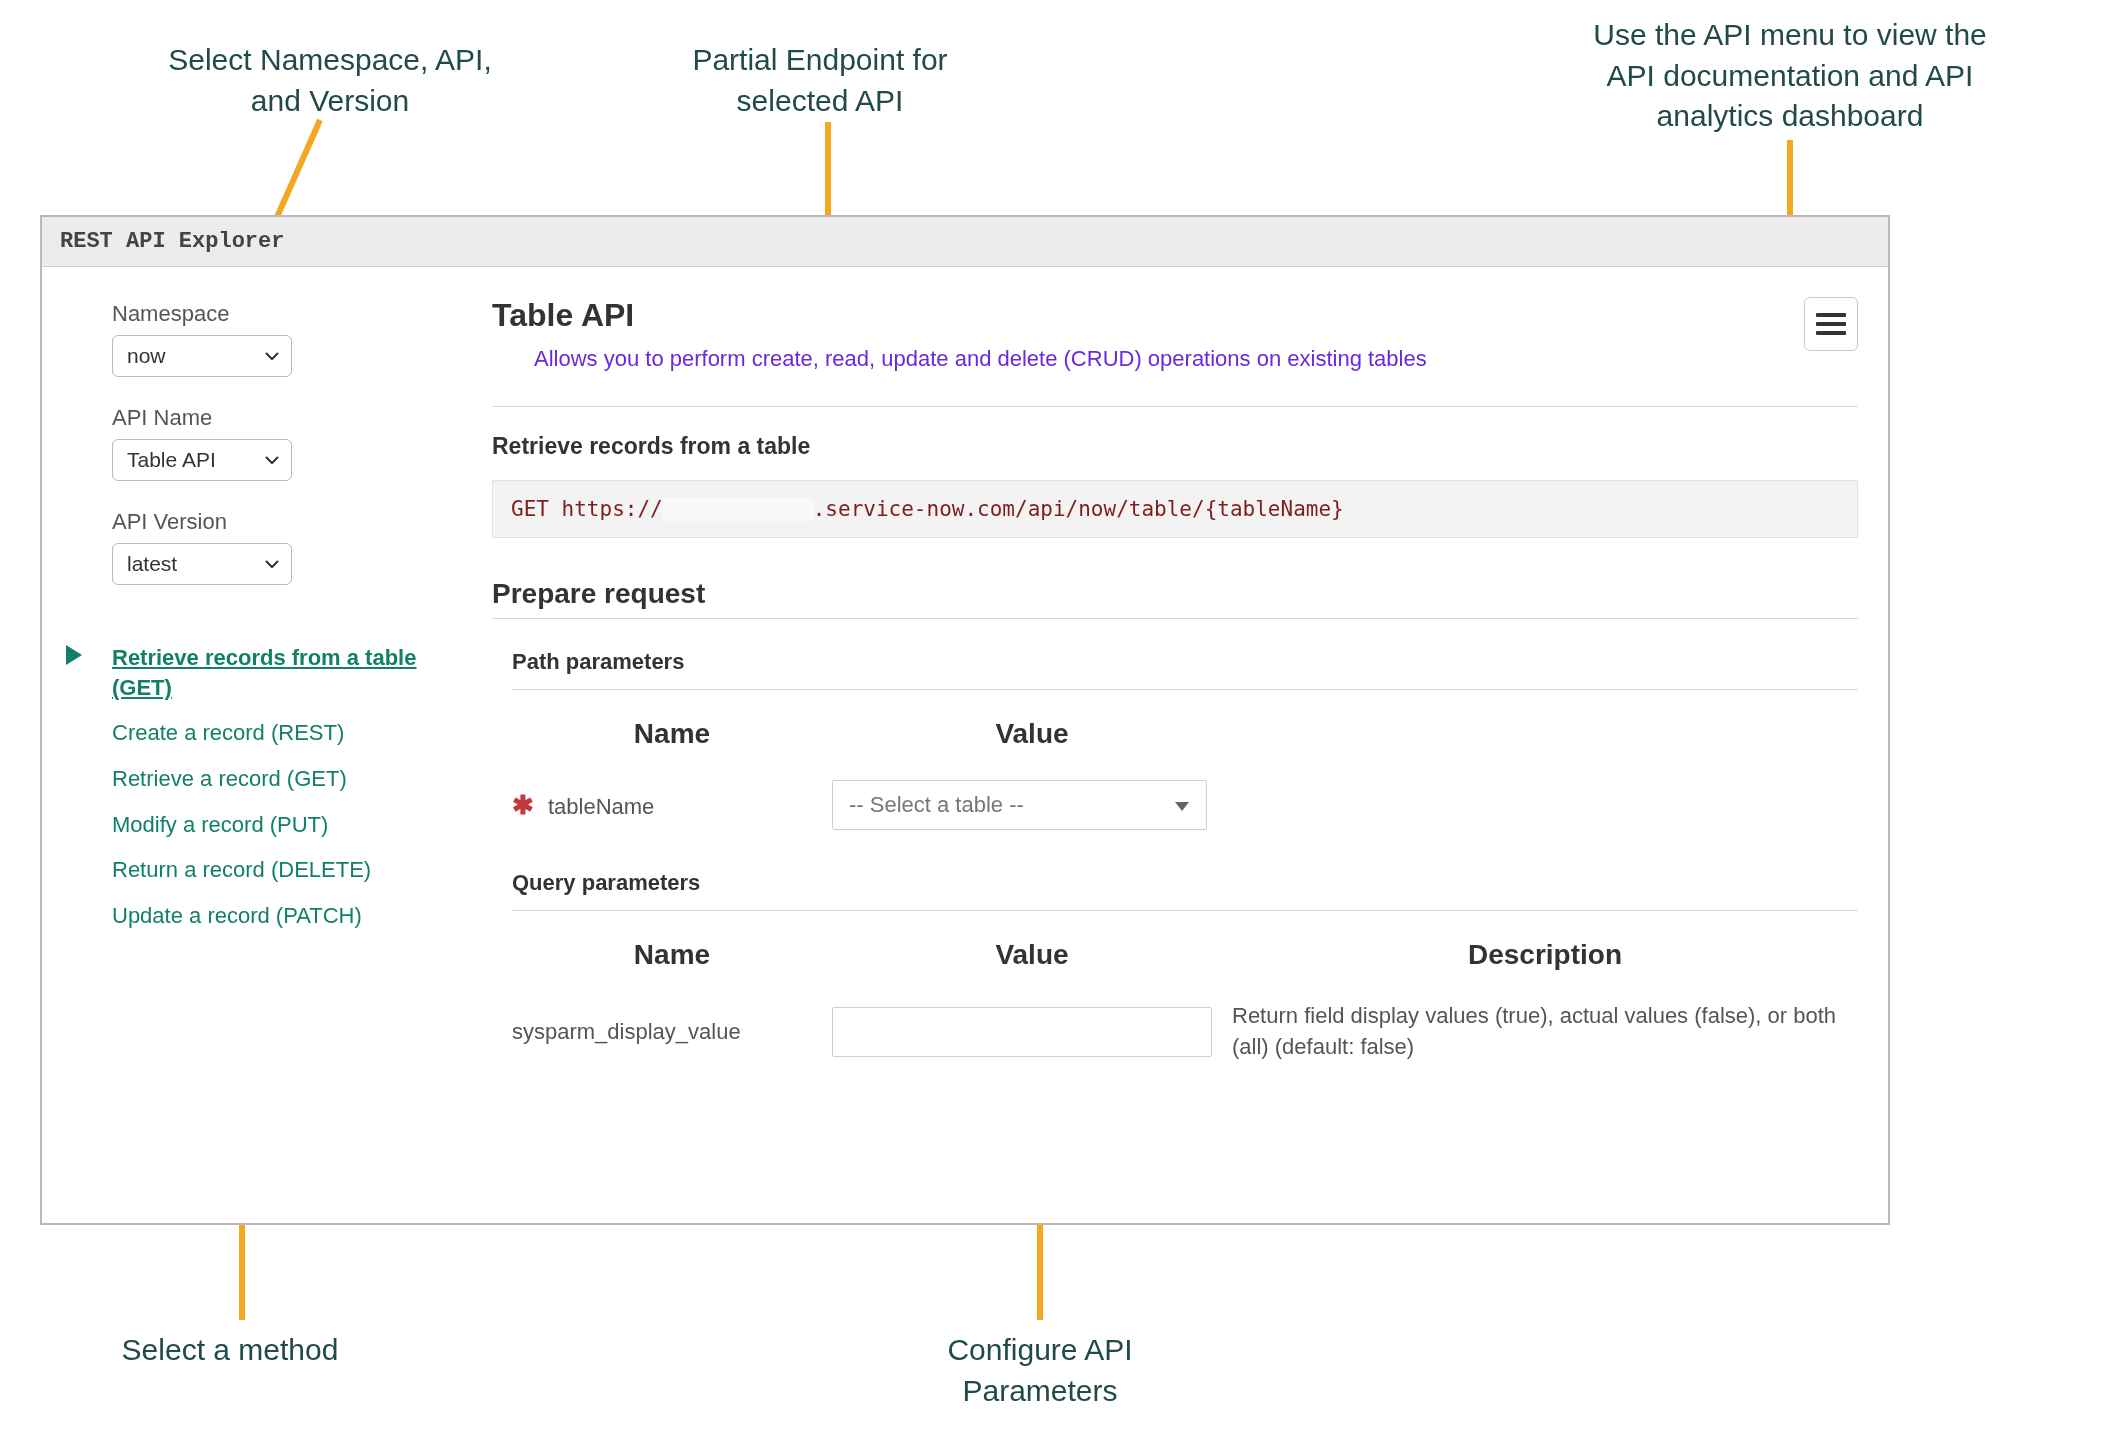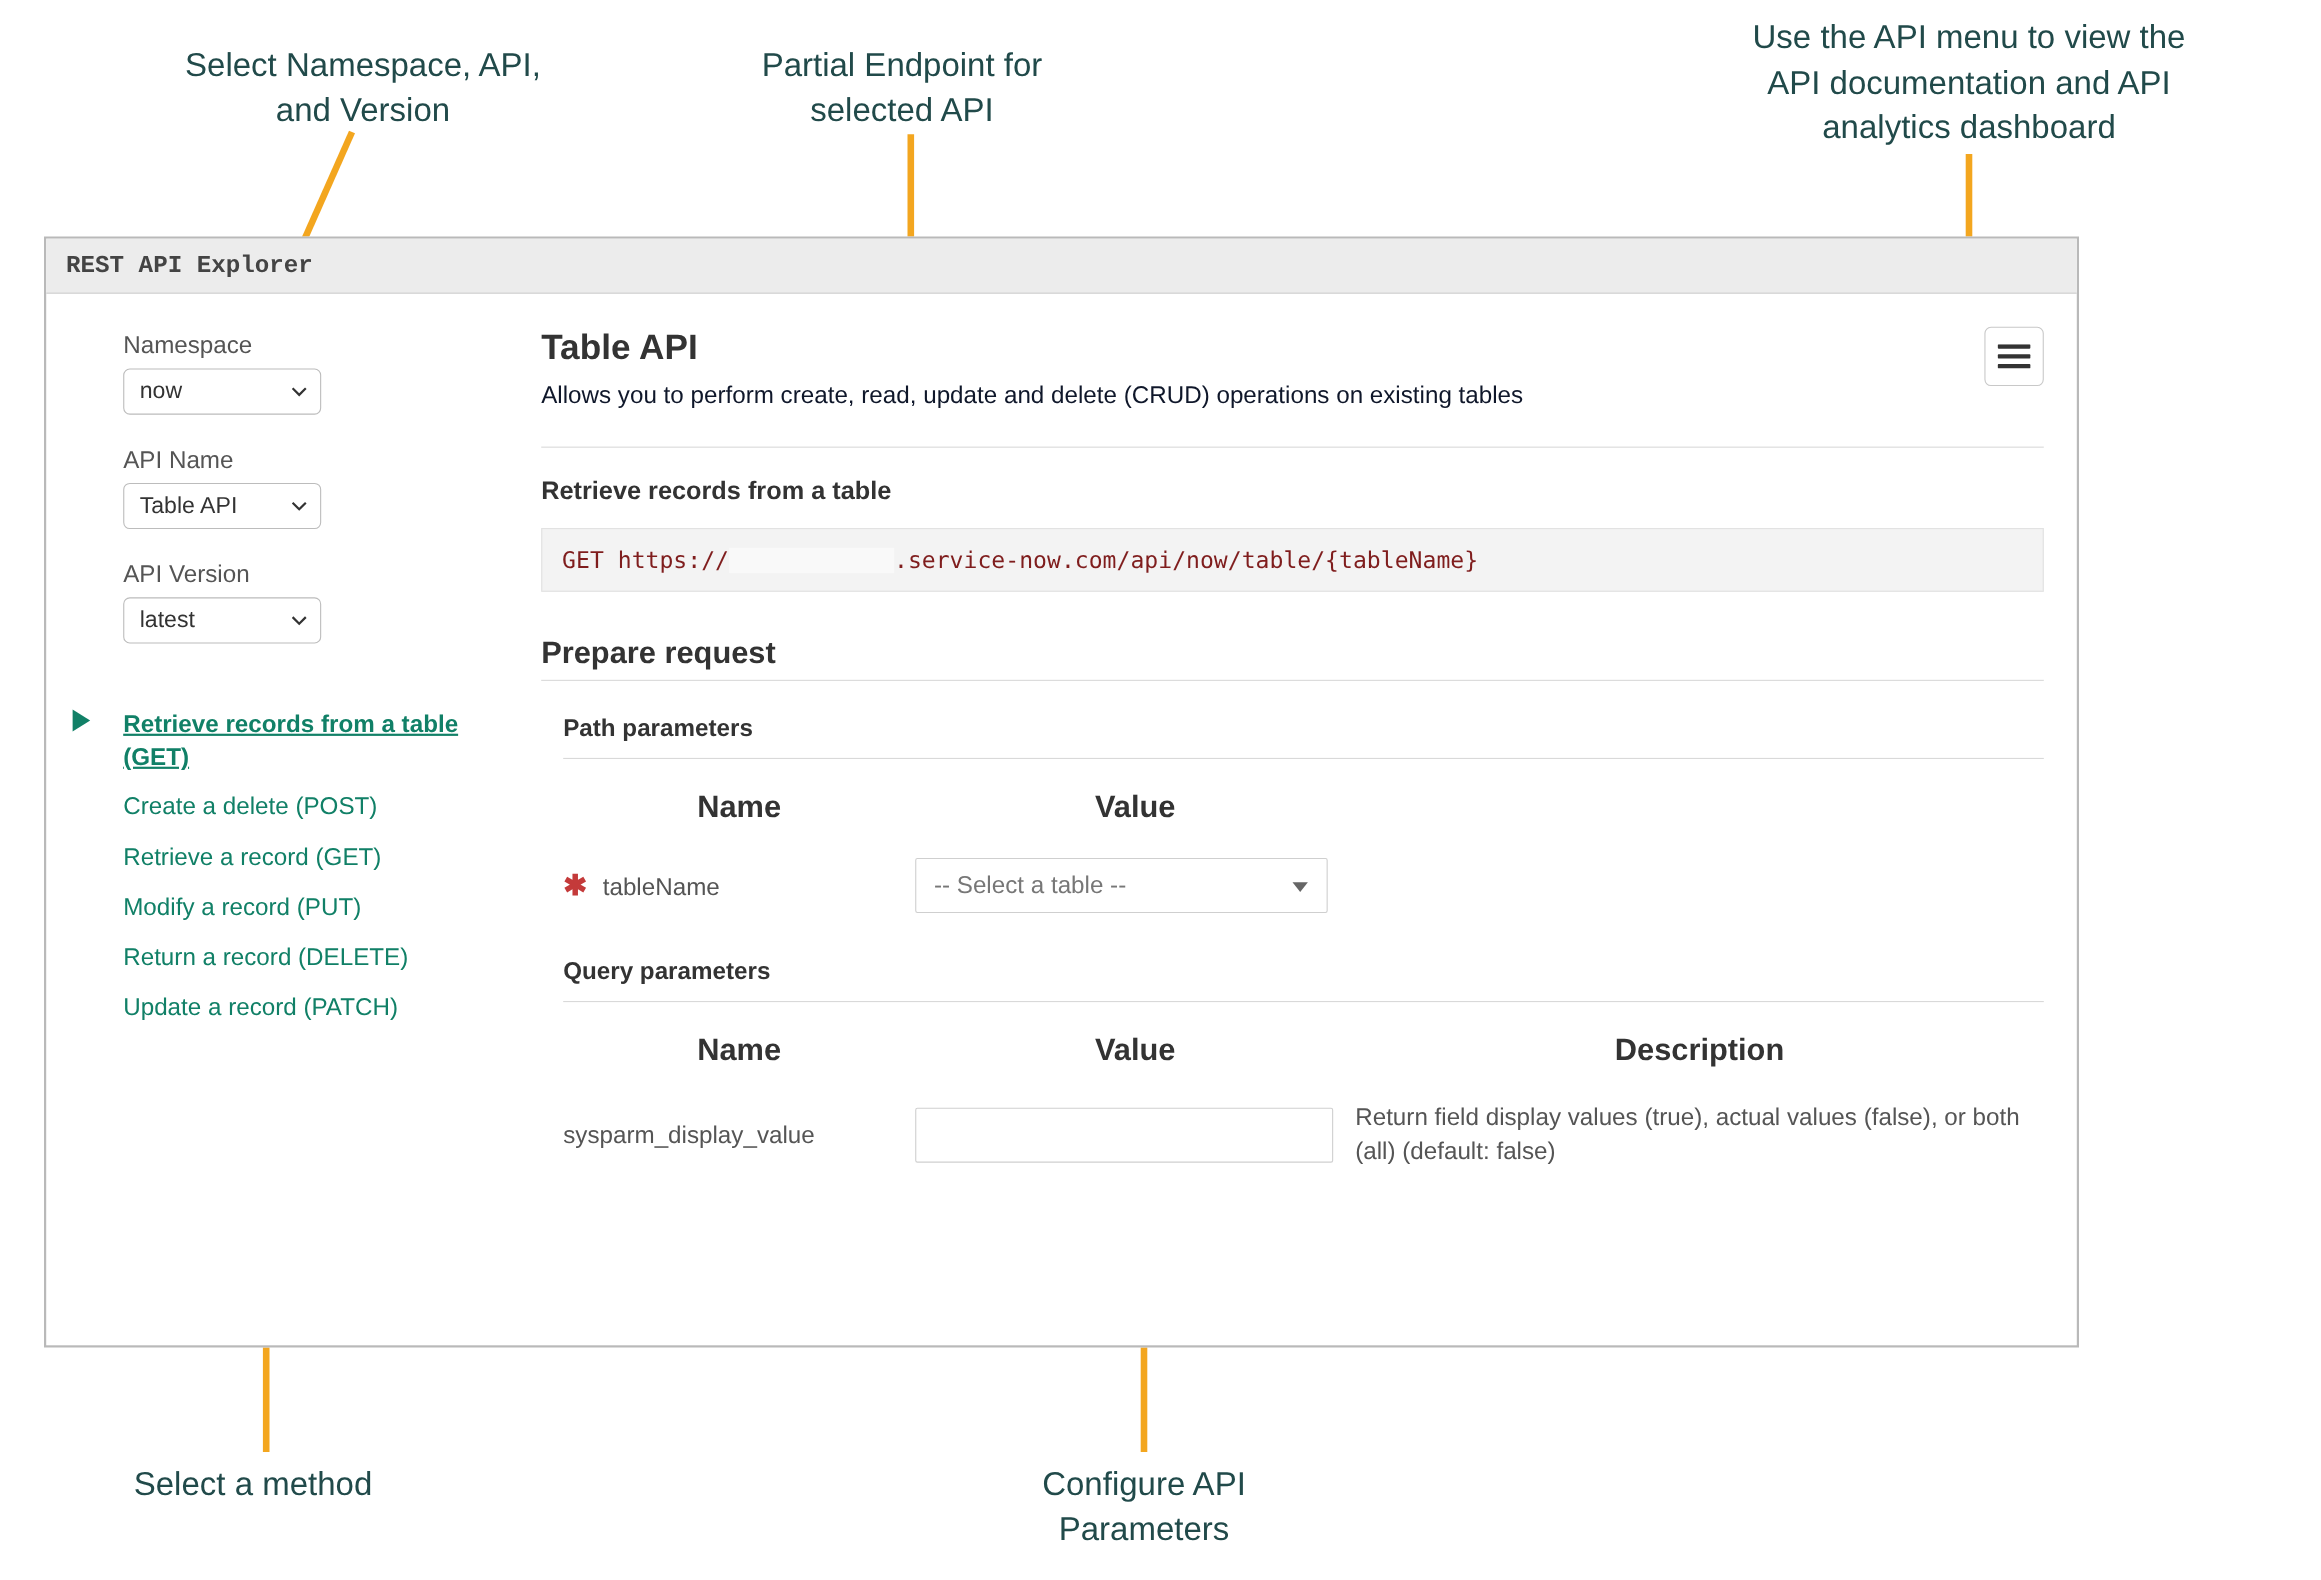--- a/index.html
+++ b/index.html
@@ -28,21 +28,21 @@
 
   .method-list { margin-top: 50px; margin-left: -30px; }
   .method-item { color: #118067; font-size: 22px; padding: 8px 0 8px 30px; cursor: pointer; position: relative; line-height: 1.35; }
   .method-item.active { font-weight: bold; text-decoration: underline; }
   .method-item.active .play { position: absolute; left: -16px; top: 10px; width: 0; height: 0; border-top: 10px solid transparent; border-bottom: 10px solid transparent; border-left: 16px solid #118067; }
 
   
   .main { flex: 1; padding: 30px 30px 20px 30px; position: relative; overflow: hidden; }
   .main-header-row { display: flex; align-items: flex-start; justify-content: space-between; }
   .api-title { font-size: 32px; font-weight: bold; color: #333; margin-bottom: 12px; }
-  .api-desc { color: #0f172a; font-size: 22px; margin-bottom: 22px; }
+  .api-desc { color: #6d28d9; font-size: 22px; margin-bottom: 22px; margin-left: 42px; }
   .hr { border: 0; border-top: 1.5px solid #d9d9d9; margin: 12px 0 26px 0; }
   .section-title { font-weight: bold; color: #333; font-size: 23px; margin-bottom: 20px; }
   .endpoint-box { background: #f3f3f3; border: 1px solid #e2e2e2; padding: 16px 18px; font-family: Menlo, Consolas, monospace; font-size: 21px; color: #7f1d1d; white-space: pre; overflow: hidden; }
   .endpoint-box .blank { display:inline-block; width: 150px; height: 1.1em; vertical-align: text-bottom; background: #f9f9f9; }
   .prepare-title { font-size: 28px; font-weight: bold; color: #333; margin: 40px 0 6px 0; }
 
   .subsection { padding: 0 0 0 20px; margin-top: 30px; }
   .sub-title { font-weight: bold; font-size: 22px; color: #333; padding-bottom: 14px; border-bottom: 1.5px solid #d9d9d9; }
   .param-table { width: 100%; border-collapse: collapse; margin-top: 14px; }
   .param-table th { text-align: center; font-size: 28px; color: #333; font-weight: bold; padding: 14px 0 20px 0; }
@@ -131,21 +131,21 @@
           </span>
         </div>
       </div>
 
       <div class="method-list">
         <div class="method-item active">
           <span class="play"></span>
           <span>Retrieve records from a table  (GET)</span>
         </div>
         <div class="method-item">
-          <span>Create a delete  (POST)</span>
+          <span>Create a record  (REST)</span>
         </div>
         <div class="method-item">
           <span>Retrieve a record  (GET)</span>
         </div>
         <div class="method-item">
           <span>Modify a record  (PUT)</span>
         </div>
         <div class="method-item">
           <span>Return a record  (DELETE)</span>
         </div>

